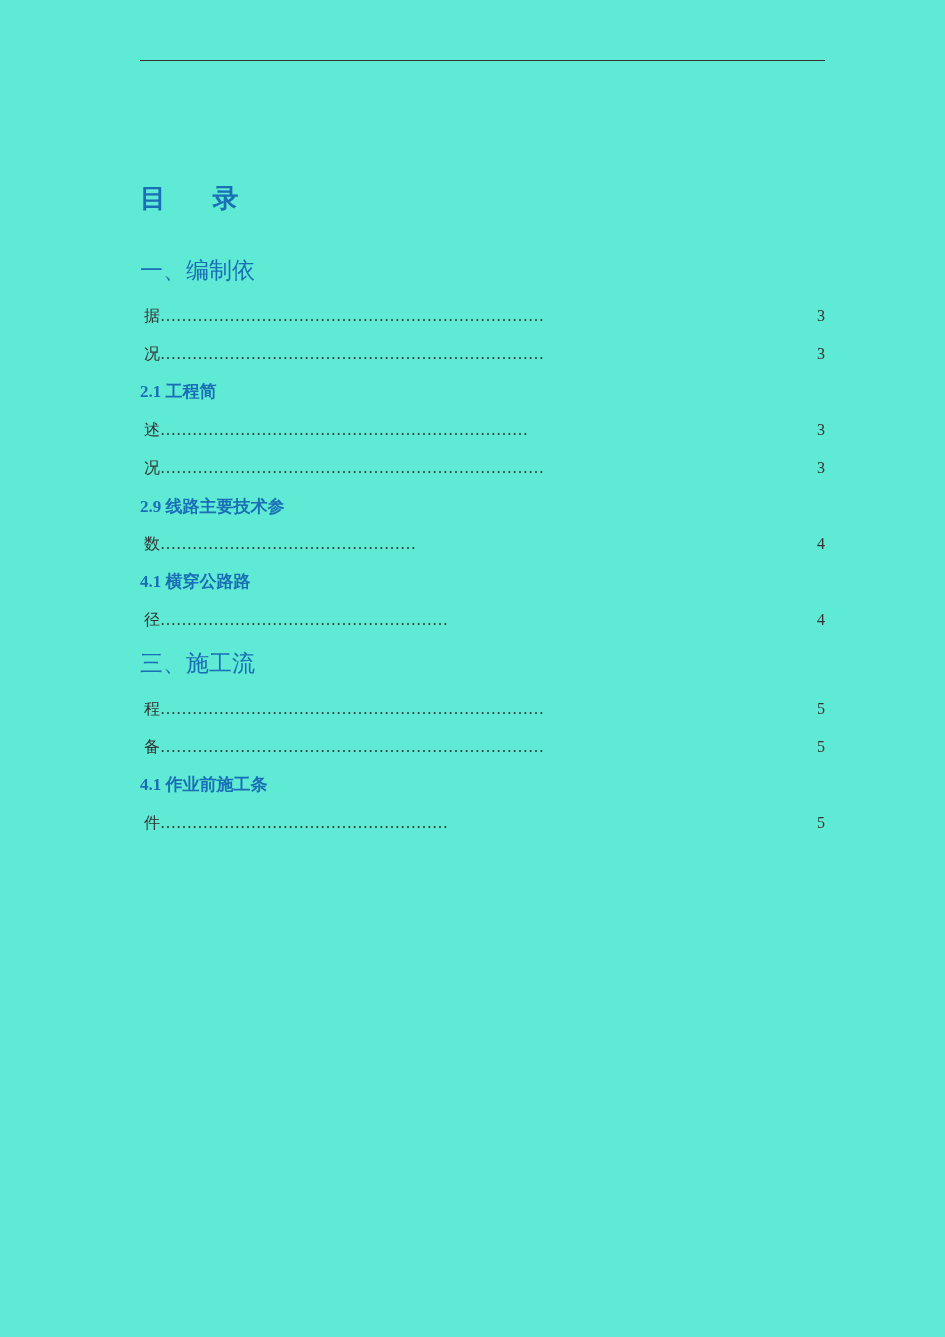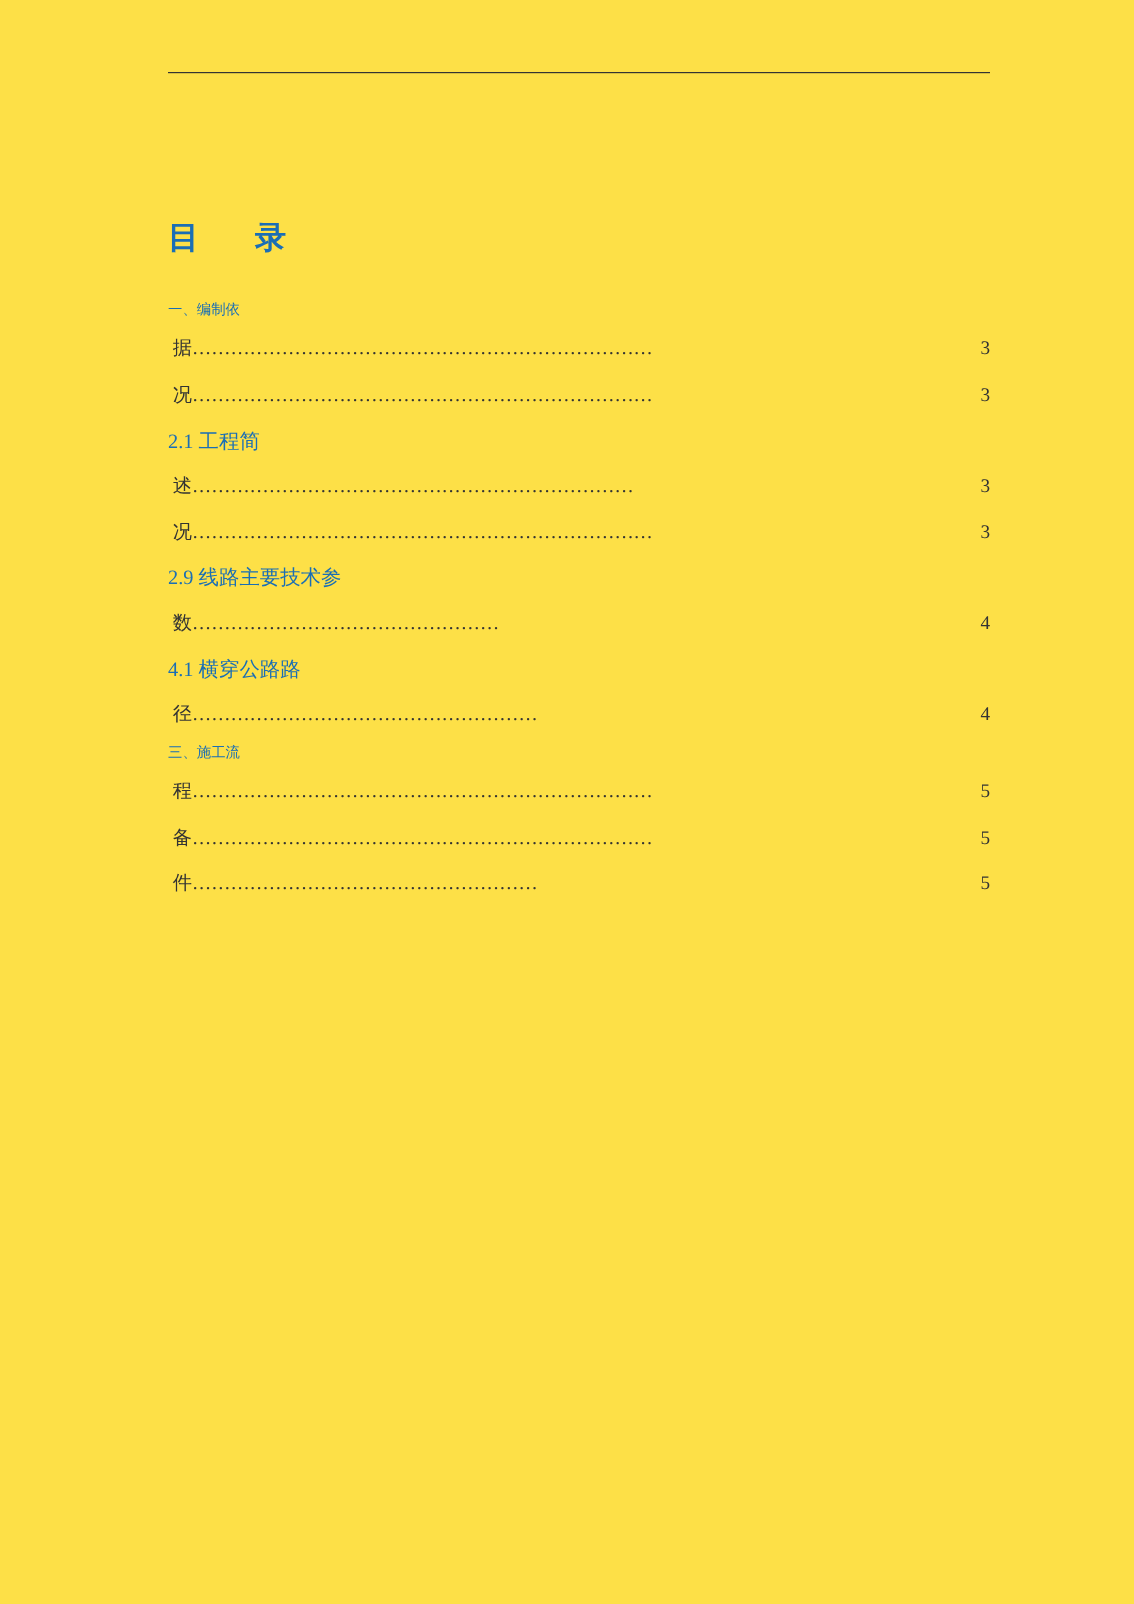--- a/index.html
+++ b/index.html
@@ -12,21 +12,21 @@
       background: #ffffff;
       font-family: "SimSun", "宋体", serif;
       width: 945px;
       min-height: 1337px;
       position: relative;
     }
 
     .page-container {
       width: 945px;
       min-height: 1337px;
-      background: #fde047;
+      background: #5eead4;
       padding: 60px 120px 60px 140px;
       position: relative;
     }
 
     .top-divider {
       width: 100%;
       height: 1px;
       background: #333333;
       margin-bottom: 120px;
     }
@@ -35,24 +35,24 @@
       color: #1a6eb5;
       font-size: 26px;
       font-weight: bold;
       letter-spacing: 20px;
       margin-bottom: 30px;
       font-family: "SimSun", "宋体", serif;
     }
 
     .toc-section-heading {
       color: #1a6eb5;
-      font-size: 12px;
+      font-size: 23px;
       font-weight: normal;
       margin-bottom: 0px;
-      font-family: Liberation Mono, monospace;
+      font-family: Liberation Serif, serif;
       line-height: 2.2;
     }
 
     .toc-entry-line {
       display: flex;
       align-items: baseline;
       width: 100%;
       margin-bottom: 0px;
     }
 
@@ -70,21 +70,21 @@
       color: #333333;
       font-size: 16px;
       min-width: 24px;
       text-align: right;
       line-height: 2.4;
     }
 
     .toc-subsection-heading {
       color: #1a6eb5;
       font-size: 17px;
-      font-weight: normal;
+      font-weight: bold;
       line-height: 2.2;
       font-family: "SimSun", "宋体", serif;
     }
   </style>
 </head>
 <body>
 
 <div class="page-container">
   <div class="top-divider"></div>
 
@@ -145,20 +145,21 @@
   </div>
 
   <div>
     <div class="toc-entry-line">
       <span class="toc-dots">备………………………………………………………………</span>
       <span class="toc-page-num">5</span>
     </div>
   </div>
 
   <div>
+    <div class="toc-subsection-heading">4.1 作业前施工条</div>
     <div class="toc-entry-line">
       <span class="toc-dots">件………………………………………………</span>
       <span class="toc-page-num">5</span>
     </div>
   </div>
 
 
 </div>
 
 </body></html>

